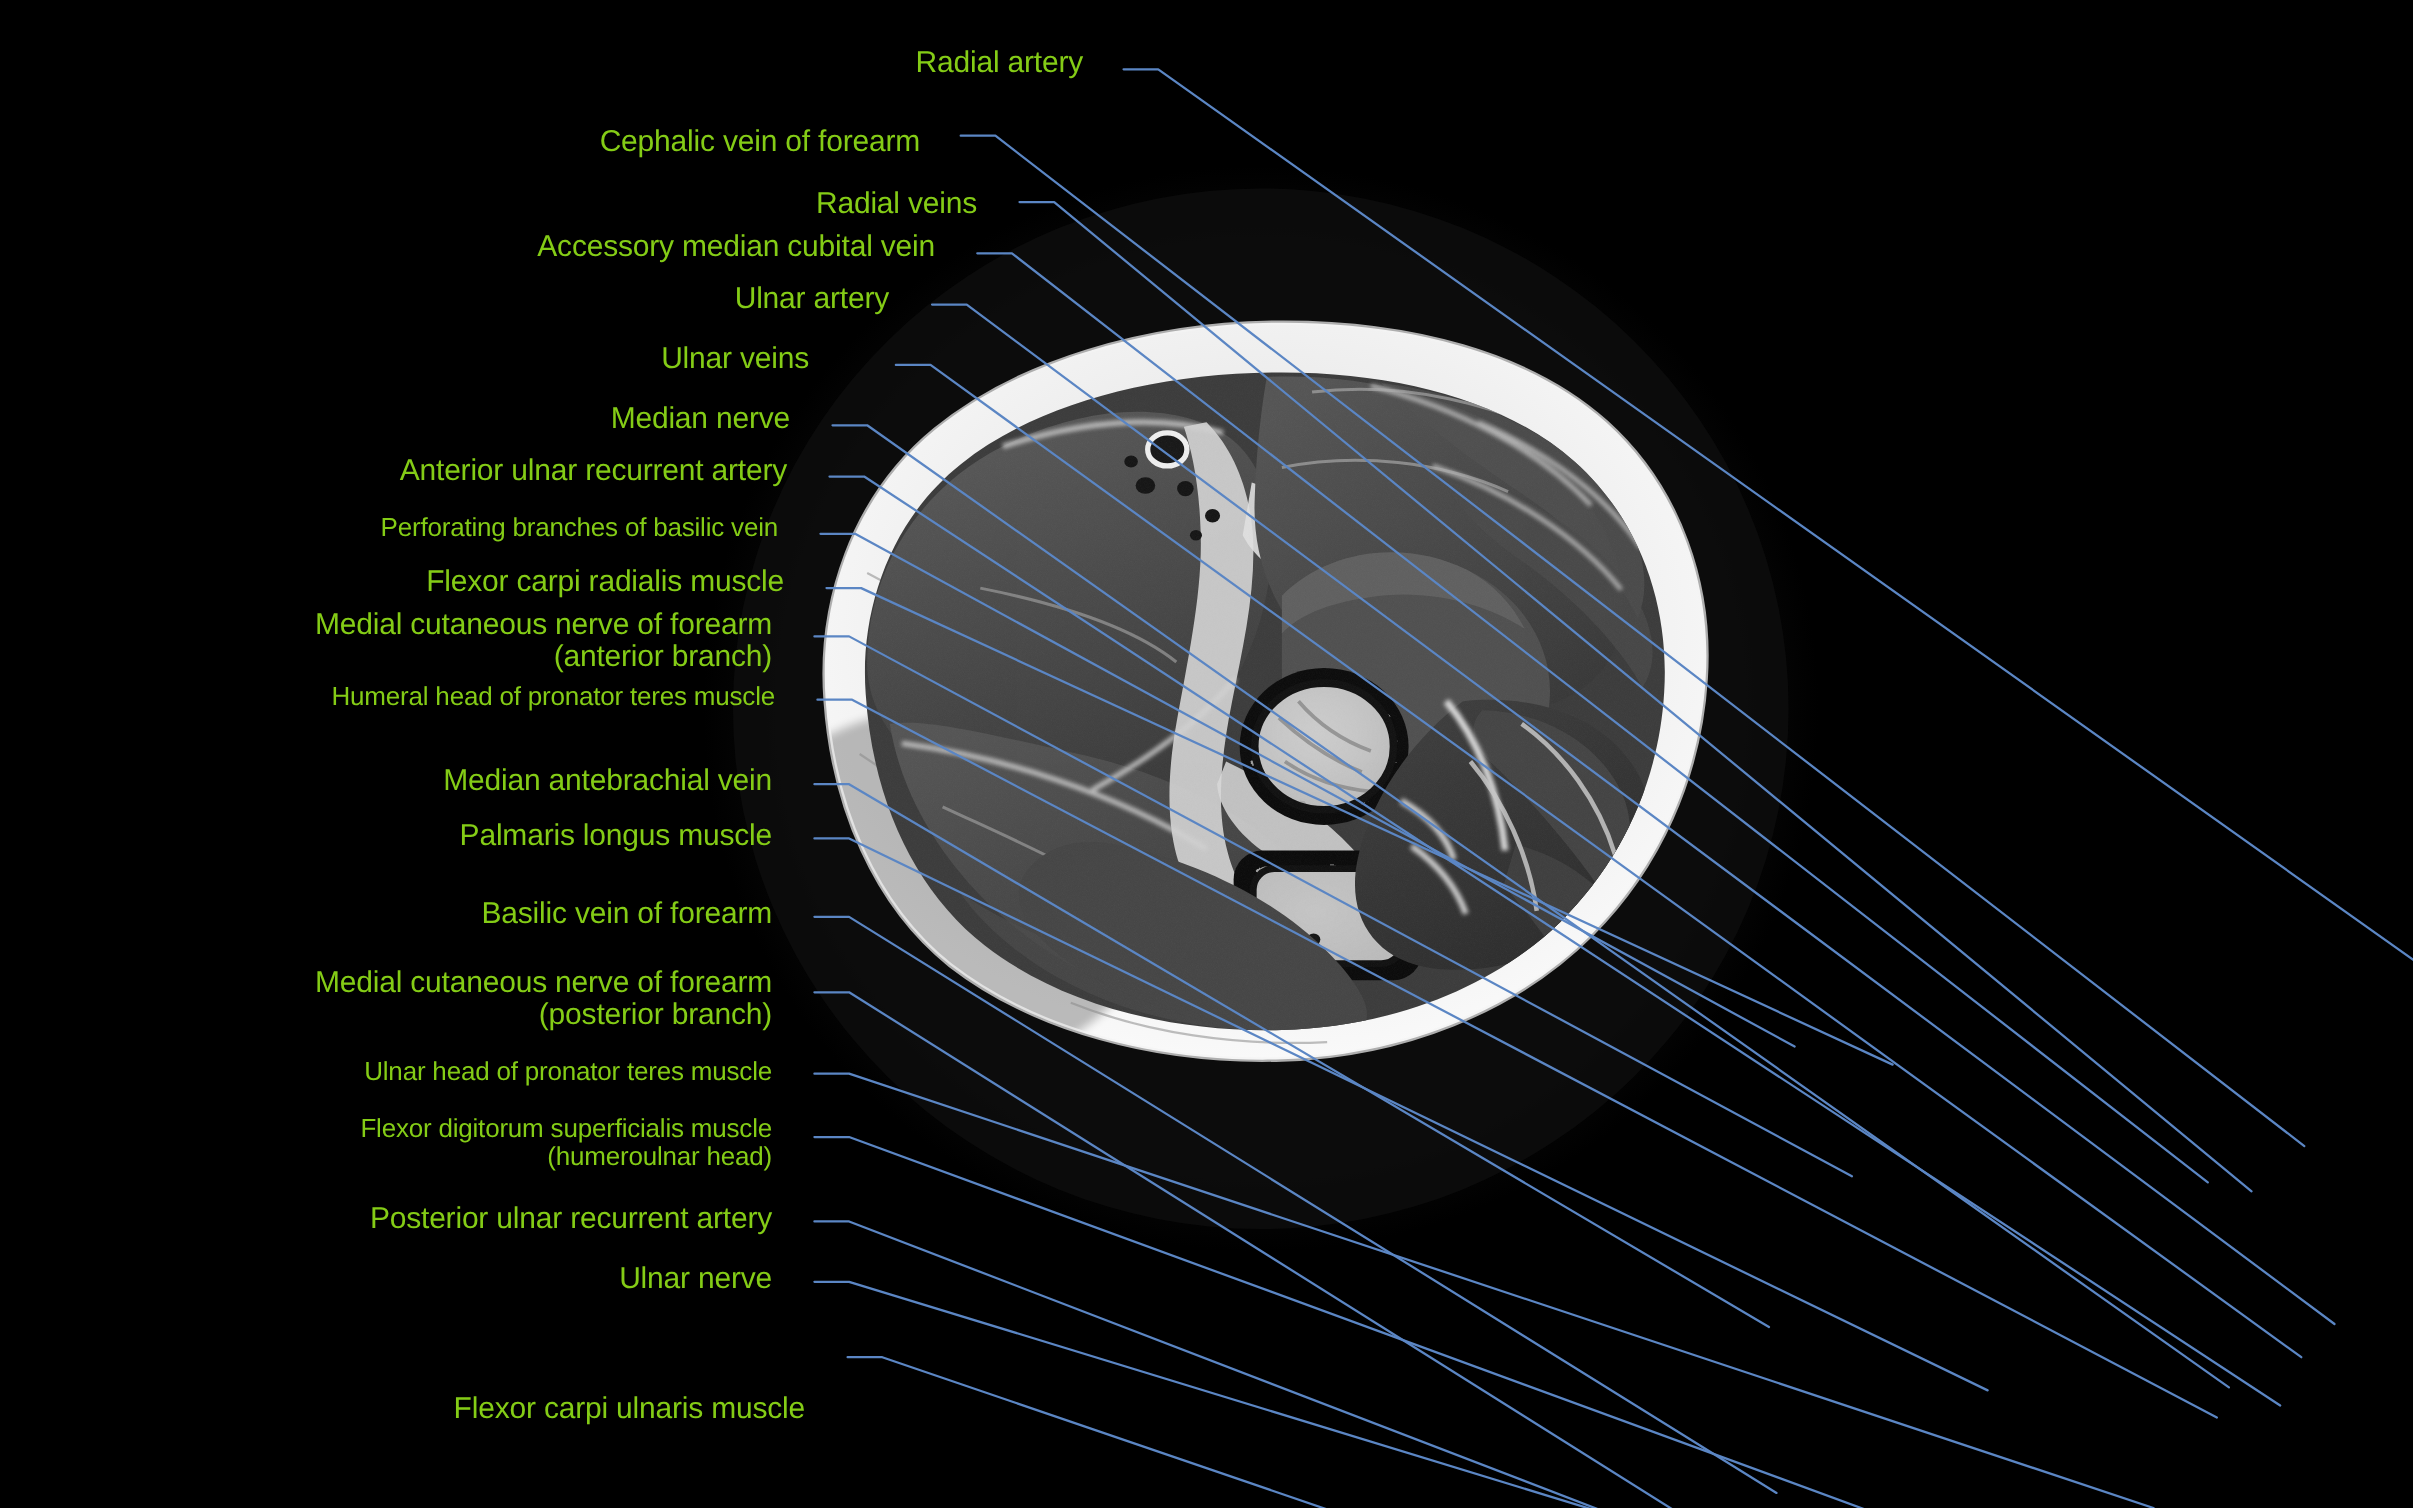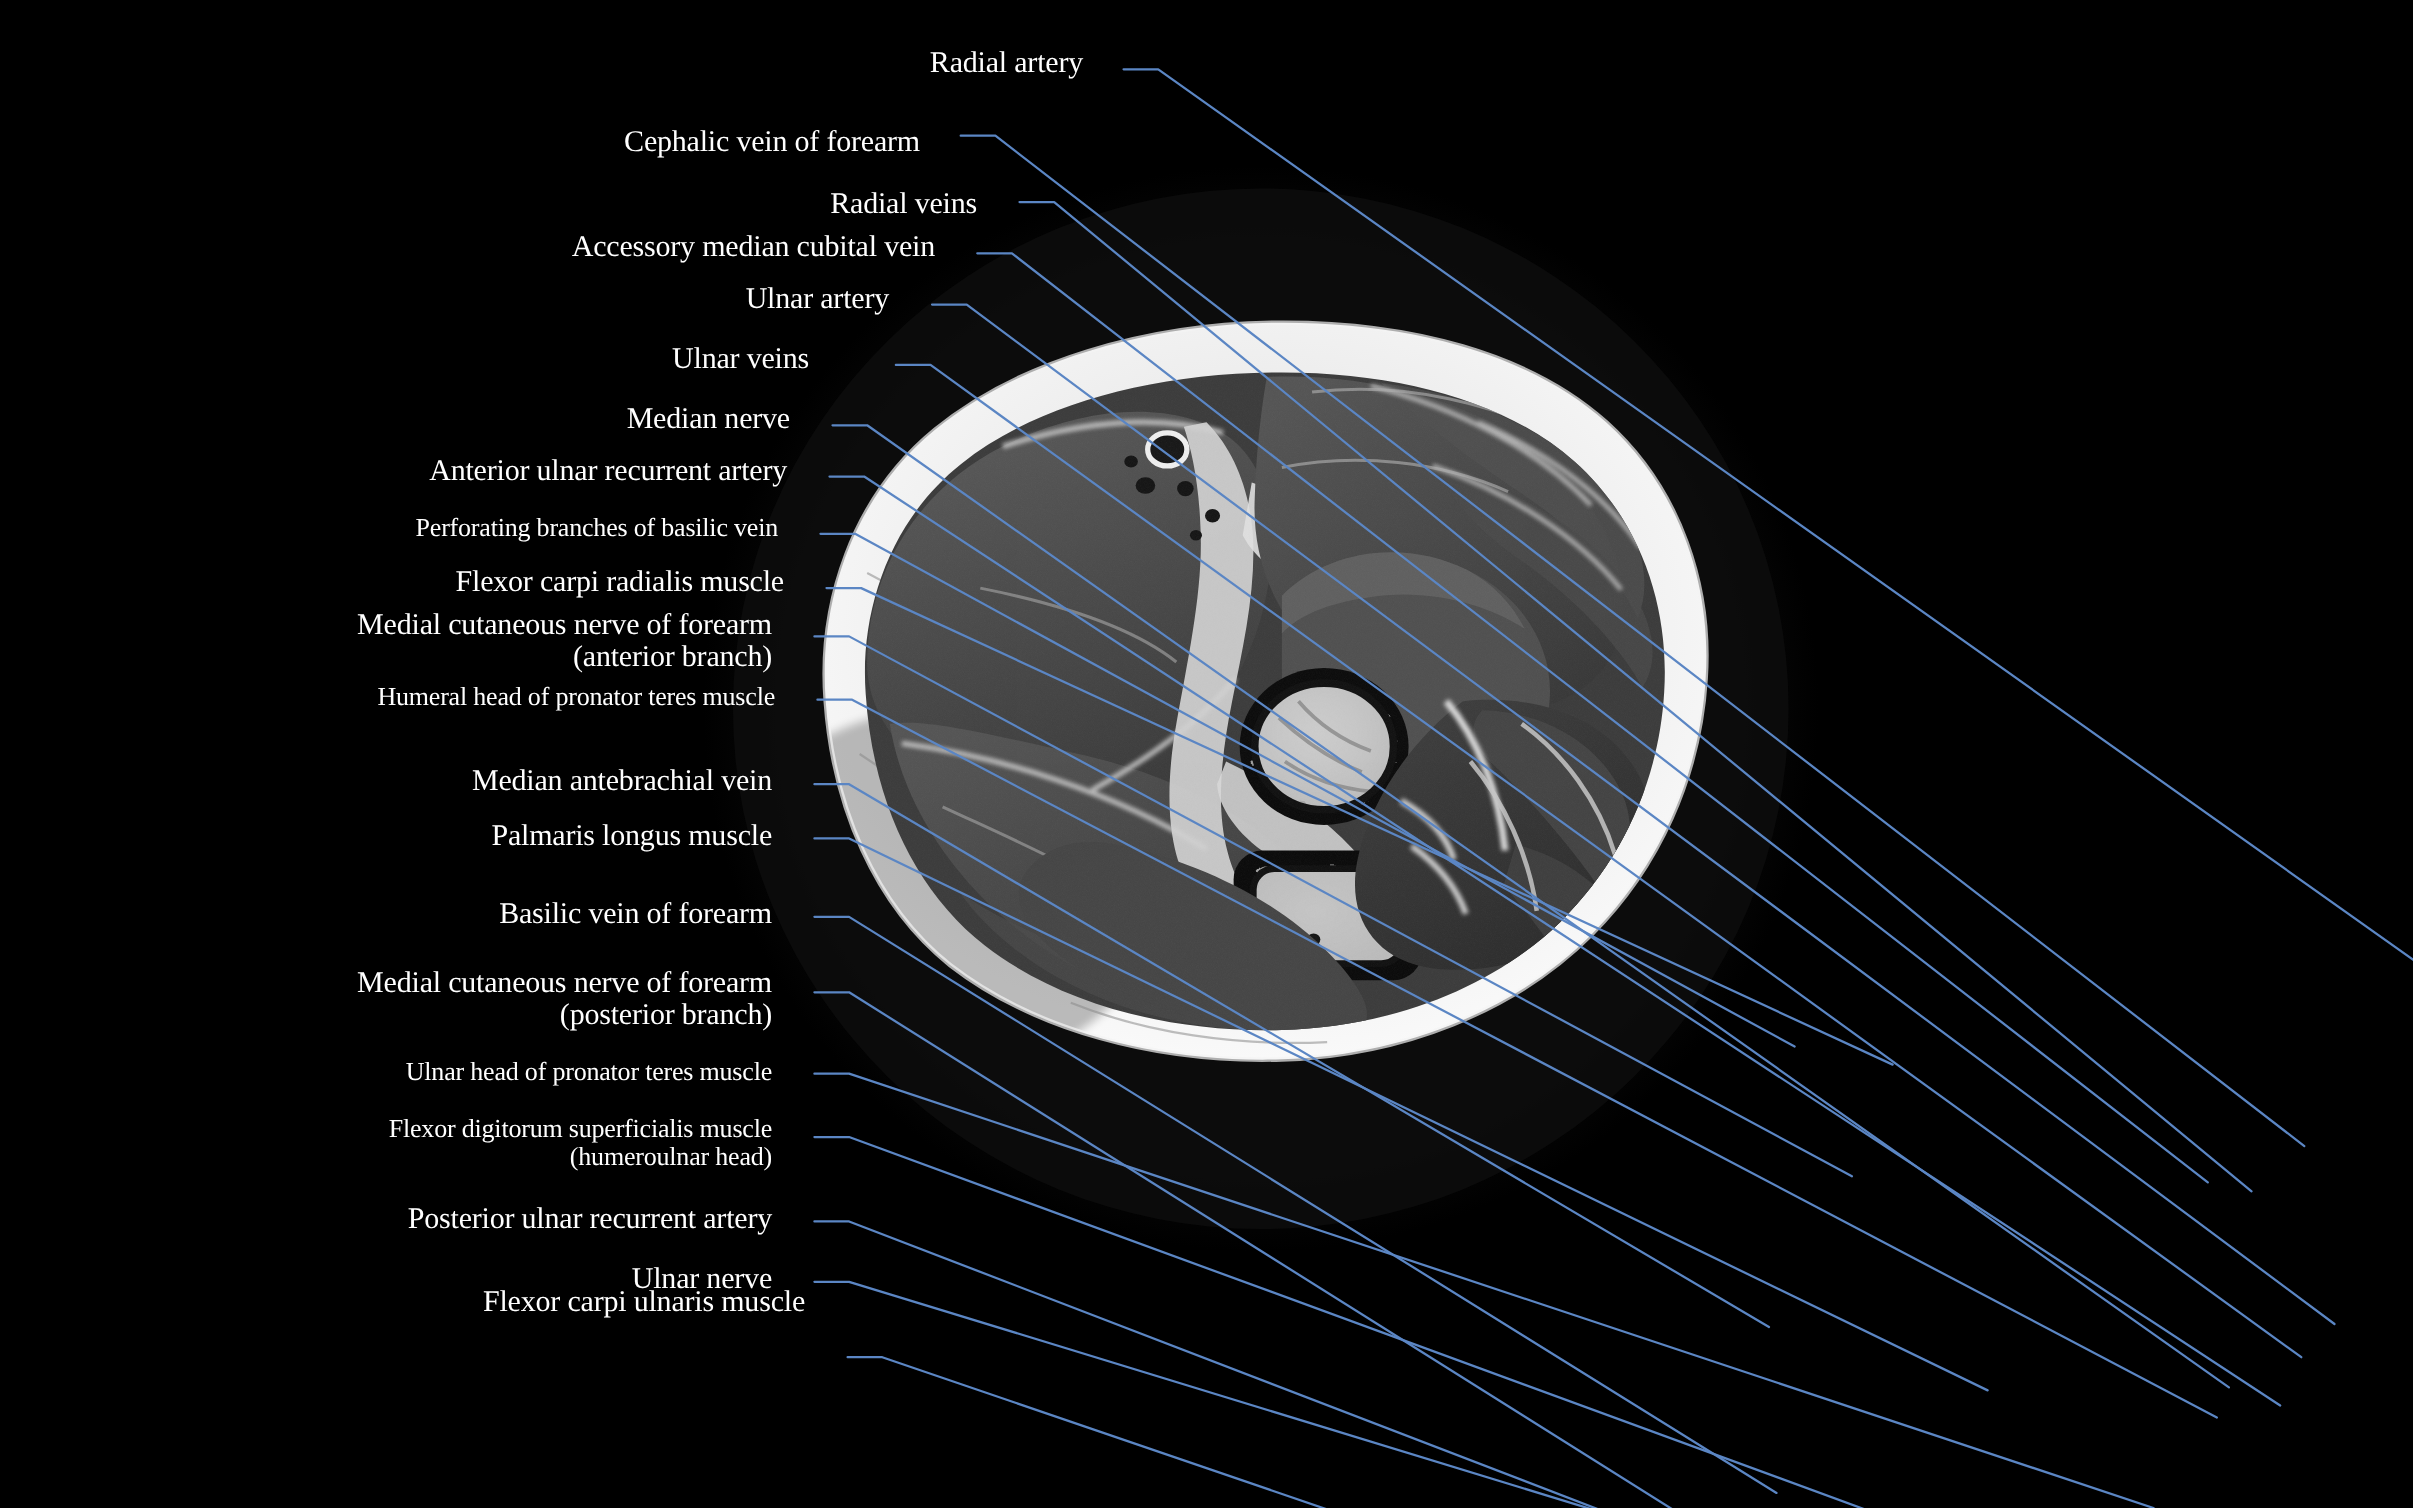--- a/index.html
+++ b/index.html
@@ -8,22 +8,22 @@
     width:2413px;height:1508px;
     background:#000;
     overflow:hidden;
     font-family:"Liberation Sans", sans-serif;
   }
   #mri-layer{position:absolute;left:0;top:0;width:2413px;height:1508px;}
   #leader-layer{position:absolute;left:0;top:0;width:2413px;height:1508px;pointer-events:none;}
 
   .lbl{
     position:absolute;
-    color:#ffffff;
-    font-family:Liberation Serif, serif;
+    color:#84cc16;
+    font-family:Liberation Sans, sans-serif;
     font-size:30px;
     line-height:1.06;
     white-space:pre;
     letter-spacing:-0.2px;
     text-rendering:geometricPrecision;
   }
   .lbl.r{text-align:right;transform:translateY(-50%);}
   .lbl .sub{display:block;text-align:right;}
   .lbl.sm{font-size:26px;}
 </style>
@@ -385,17 +385,17 @@
       <div class="lbl r" style="right: 1641px; top: 641px;"><span>Medial cutaneous nerve of forearm</span><span class="sub">(anterior branch)</span></div>
       <div class="lbl r sm" style="right: 1638px; top: 697px;"><span>Humeral head of pronator teres muscle</span></div>
       <div class="lbl r" style="right: 1641px; top: 781px;"><span>Median antebrachial vein</span></div>
       <div class="lbl r" style="right: 1641px; top: 836px; text-align: right;"><span>Palmaris longus muscle</span></div>
       <div class="lbl r" style="right: 1641px; top: 914px;"><span>Basilic vein of forearm</span></div>
       <div class="lbl r" style="right: 1641px; top: 999px;"><span>Medial cutaneous nerve of forearm</span><span class="sub">(posterior branch)</span></div>
       <div class="lbl r sm" style="right: 1641px; top: 1072px;"><span>Ulnar head of pronator teres muscle</span></div>
       <div class="lbl r sm" style="right: 1641px; top: 1143px;"><span>Flexor digitorum superficialis muscle</span><span class="sub">(humeroulnar head)</span></div>
       <div class="lbl r" style="right: 1641px; top: 1219px; margin-left: 27px;"><span>Posterior ulnar recurrent artery</span></div>
       <div class="lbl r" style="right: 1641px; top: 1279px; margin-left: 20px;"><span>Ulnar nerve</span></div>
-      <div class="lbl r" style="right: 1608px; top: 1302px; text-align: right;"><span>Flexor carpi ulnaris muscle</span></div>
+      <div class="lbl r" style="right: 1608px; top: 1409px; text-align: right;"><span>Flexor carpi ulnaris muscle</span></div>
     </div>
 
 </div>
 
 
 </body></html>

